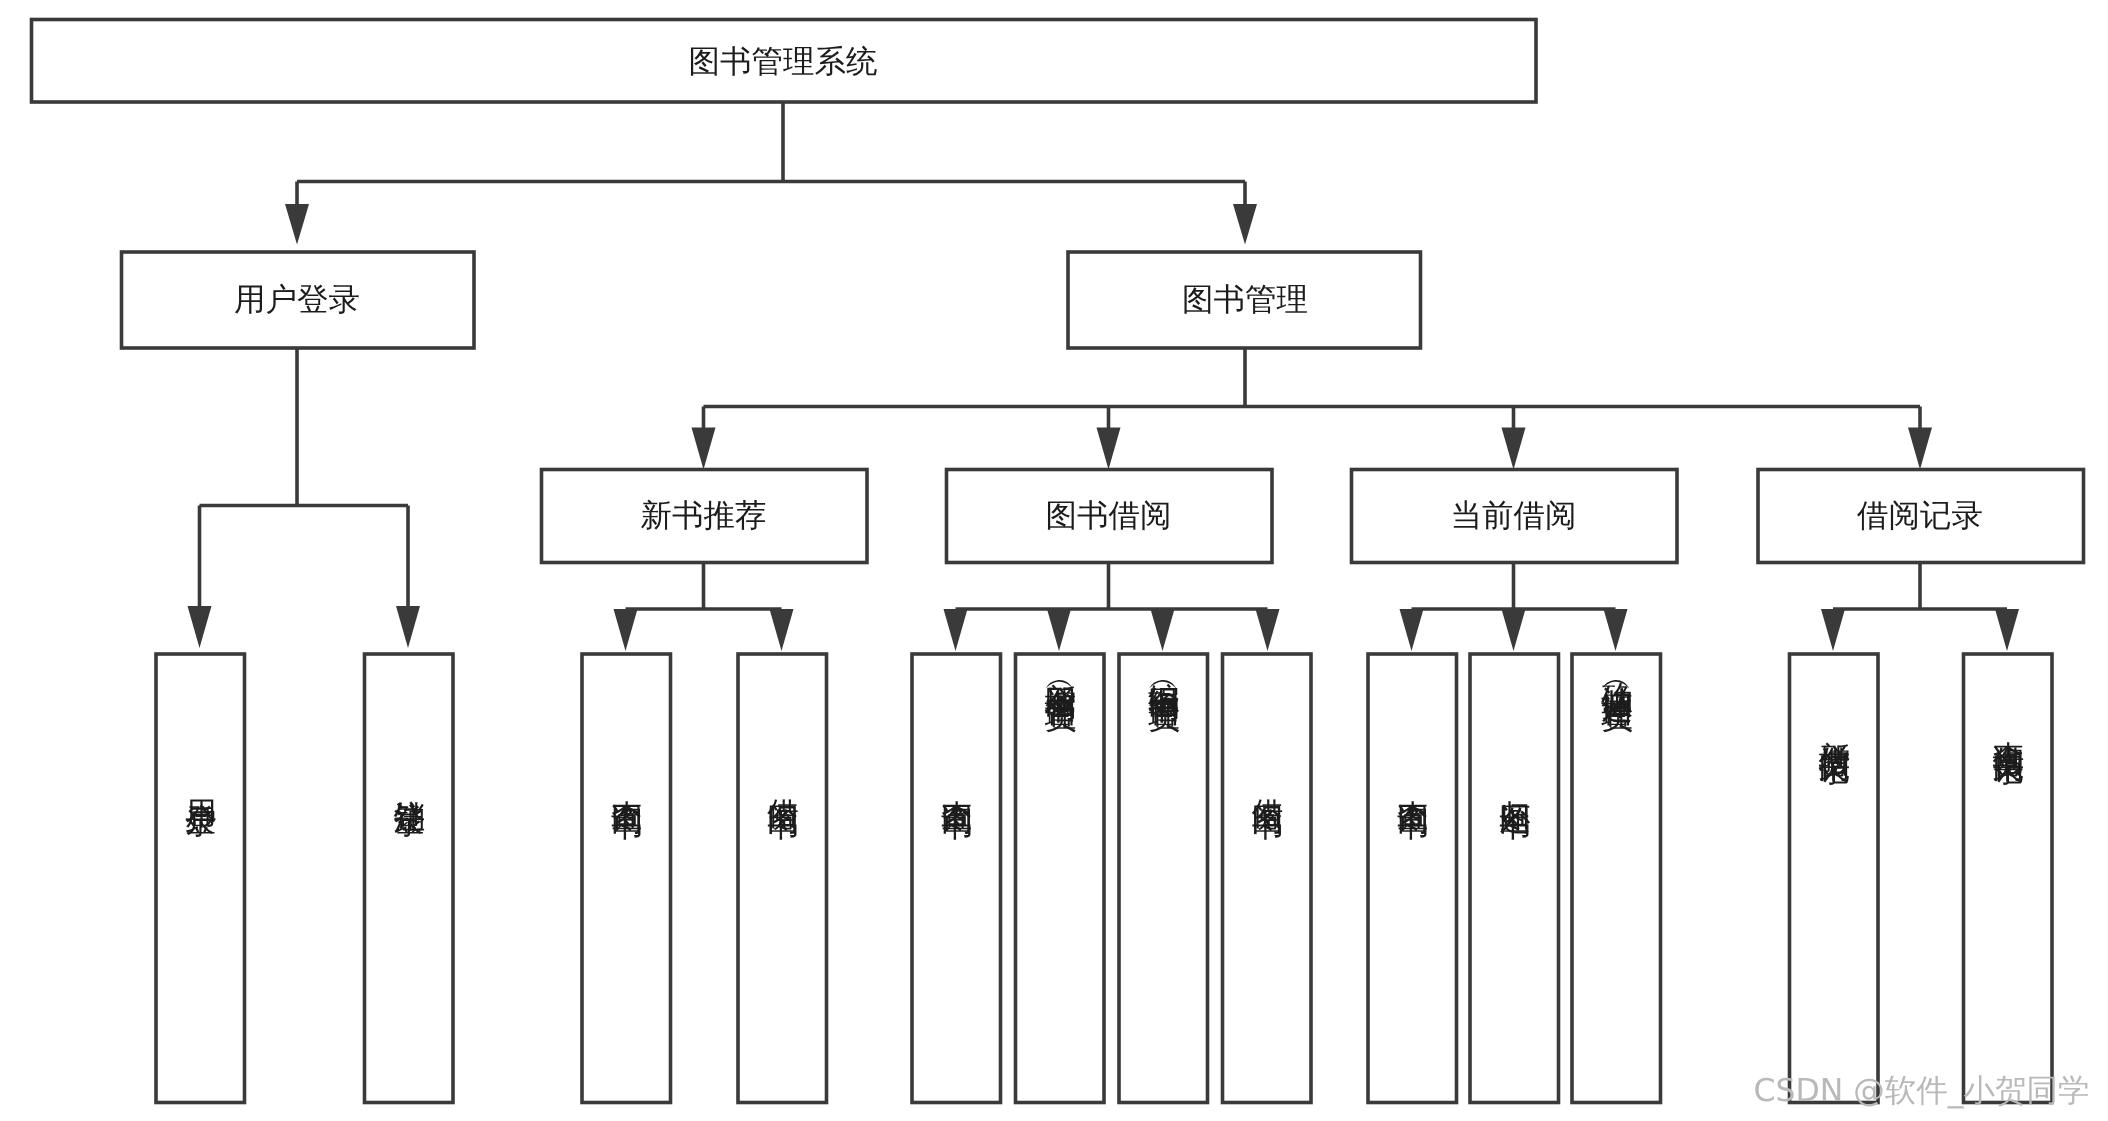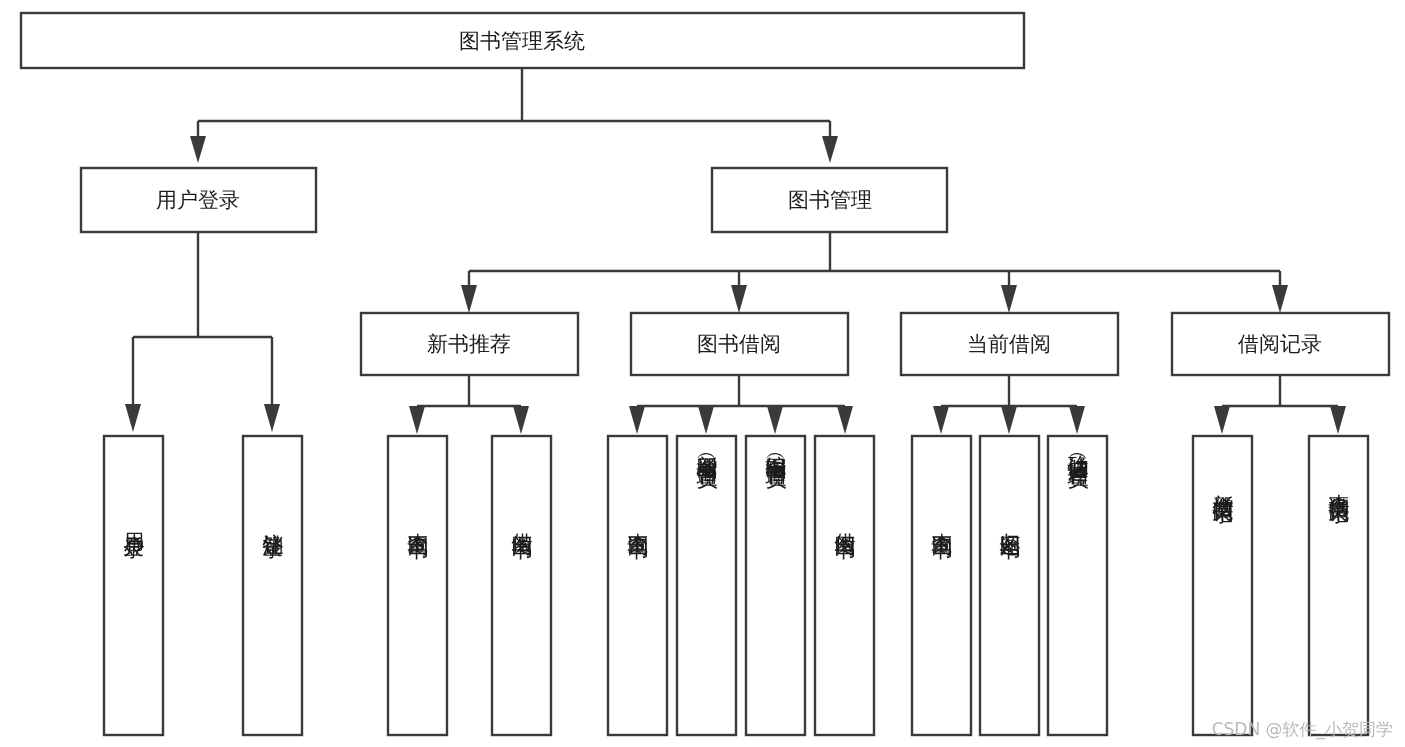--- a/index.html
+++ b/index.html
@@ -57,21 +57,21 @@
     writing-mode: vertical-rl;
     text-orientation: upright;
     text-anchor: middle;
     letter-spacing: 2px;
   }
   .watermark {
     position: absolute;
     right: 12px;
     bottom: 6px;
     font-family: "DejaVu Sans", "Liberation Sans", sans-serif;
-    font-size: 17px;
+    font-size: 21px;
     color: #b9b9b9;
     white-space: nowrap;
     user-select: none;
   }
 </style>
 </head>
 <body>
 
 <div id="diagram-root">
 

